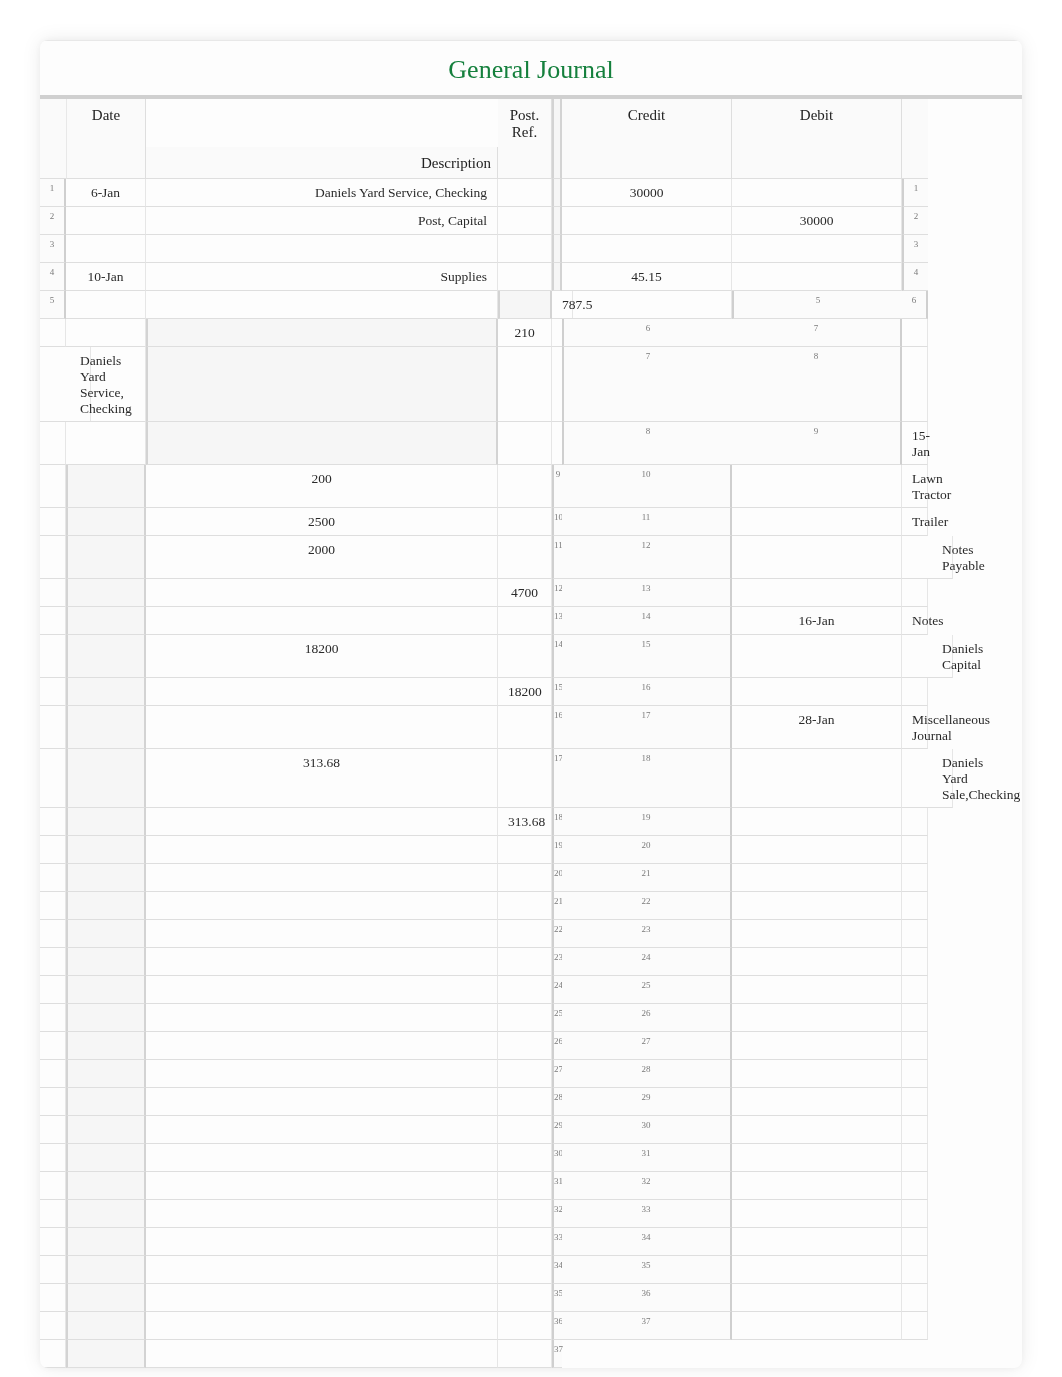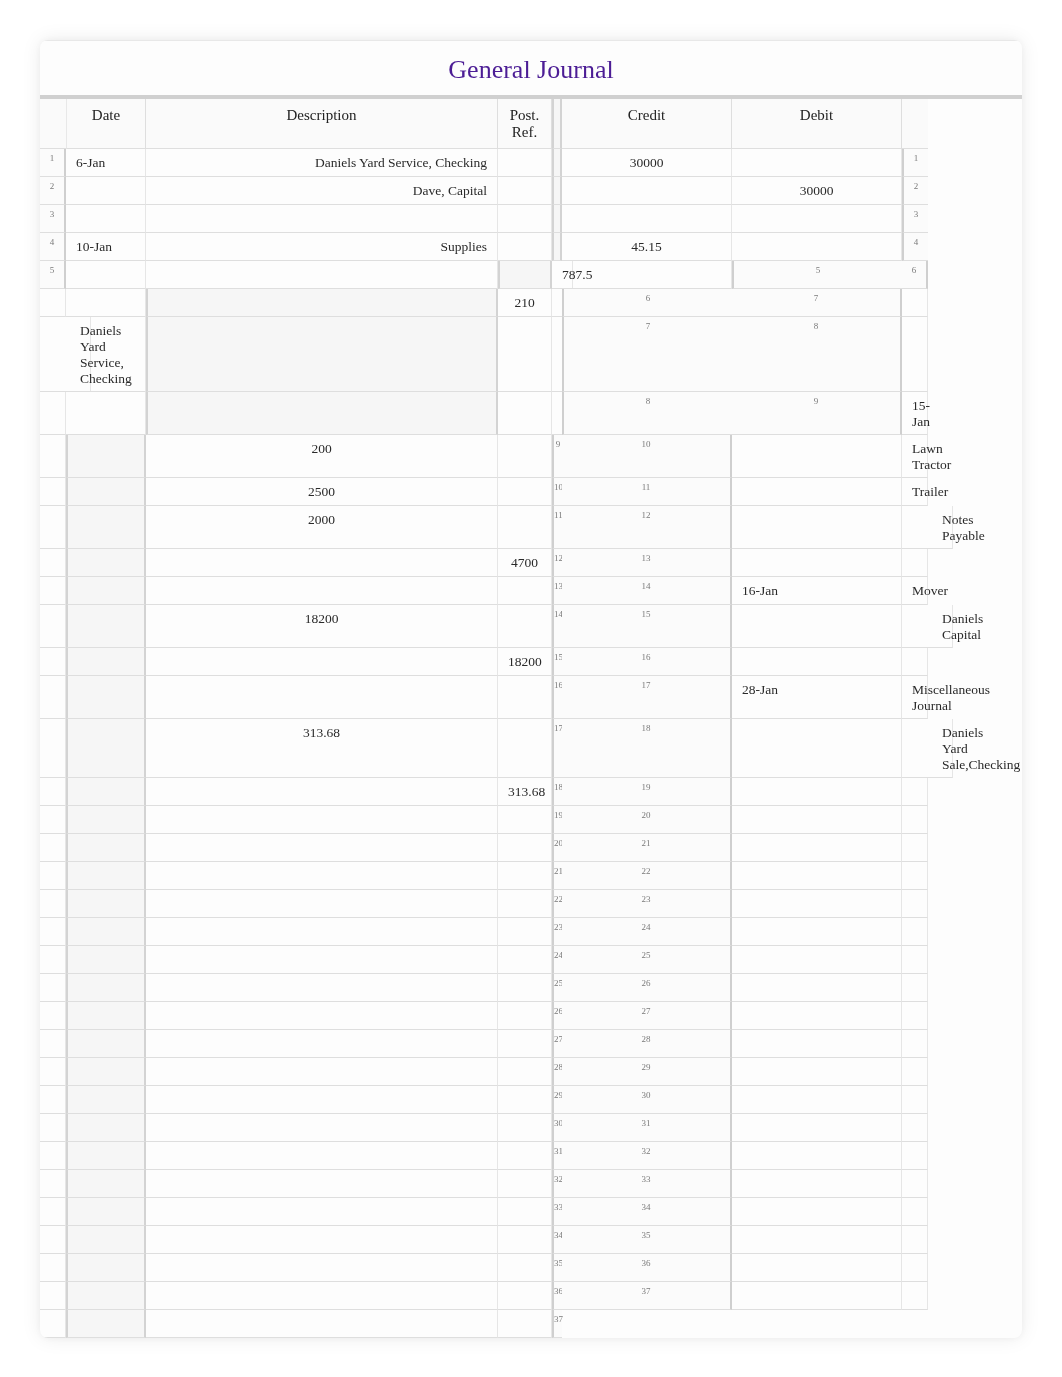--- a/index.html
+++ b/index.html
@@ -21,40 +21,40 @@
     box-shadow: 0 0 20px rgba(0,0,0,0.08), 0 0 6px rgba(0,0,0,0.04);
     padding: 0;
     overflow: hidden;
   }
   .title-row {
     text-align: center;
     font-size: 26px;
     padding: 14px 0 10px 0;
     border-bottom: 4px solid #d0d0d0;
     border-top: 1px solid #e8e8e8;
-    color: #4c1d95;
+    color: #15803d;
   }
   .grid {
     display: grid;
     grid-template-columns: 26px 80px 352px 54px 10px 170px 170px 26px;
     align-items: stretch;
   }
   .hdr, .cell, .rownum-l, .rownum-r, .gap {
     border-bottom: 1px solid #dedede;
   }
   .hdr {
     padding: 8px 6px 6px 6px;
     font-size: 15px;
     text-align: center;
     background: #fafafa;
     border-right: 1px solid #dedede;
     line-height: 1.15;
     color: #222;
   }
-  .hdr.desc { text-align: center; }
+  .hdr.desc { text-align: right; margin-top: 48px; }
   .hdr.num { text-align: center; }
   .hdr.first { border-left: 1px solid #e8e8e8; }
   .hdr-rownum {
     background: #fafafa;
     border-bottom: 1px solid #dedede;
   }
   .rownum-l, .rownum-r {
     font-size: 9px;
     color: #7a7a7a;
     text-align: center;
@@ -63,21 +63,21 @@
   }
   .rownum-l { border-right: 2px solid #cfcfcf; }
   .rownum-r { border-left: 2px solid #cfcfcf; }
   .cell {
     padding: 6px 10px 4px 10px;
     font-size: 13.5px;
     border-right: 1px solid #e6e6e6;
     min-height: 28px;
     color: #2a2a2a;
   }
-  .cell.date { text-align: left; padding-left: 10px; }
+  .cell.date { text-align: center; padding-left: 10px; }
   .cell.desc { text-align: right; }
   .cell.desc.indent1 { padding-left: 22px; }
   .cell.desc.indent2 { padding-left: 40px; }
   .cell.post { text-align: center; }
   .cell.amount { text-align: center; }
   .gap {
     background: #f6f6f6;
     border-right: 2px solid #d3d3d3;
     border-left: 2px solid #d3d3d3;
     min-height: 28px;
@@ -106,21 +106,21 @@
     <div class="rownum-l">1</div>
         <div class="cell date">6-Jan</div>
         <div class="cell desc">Daniels Yard Service, Checking</div>
         <div class="cell post"></div>
         <div class="gap"></div>
         <div class="cell amount">30000</div>
         <div class="cell amount"></div>
         <div class="rownum-r">1</div>
         <div class="rownum-l">2</div>
         <div class="cell date"></div>
-        <div class="cell desc indent1">Dave, Capital</div>
+        <div class="cell desc indent1">Post, Capital</div>
         <div class="cell post"></div>
         <div class="gap"></div>
         <div class="cell amount"></div>
         <div class="cell amount">30000</div>
         <div class="rownum-r">2</div>
         <div class="rownum-l">3</div>
         <div class="cell date"></div>
         <div class="cell desc"></div>
         <div class="cell post"></div>
         <div class="gap"></div>
@@ -199,21 +199,21 @@
         <div class="rownum-l">13</div>
         <div class="cell date"></div>
         <div class="cell desc"></div>
         <div class="cell post"></div>
         <div class="gap"></div>
         <div class="cell amount"></div>
         <div class="cell amount"></div>
         <div class="rownum-r">13</div>
         <div class="rownum-l">14</div>
         <div class="cell date">16-Jan</div>
-        <div class="cell desc">Mover</div>
+        <div class="cell desc">Notes</div>
         <div class="cell post"></div>
         <div class="gap"></div>
         <div class="cell amount">18200</div>
         <div class="cell amount"></div>
         <div class="rownum-r">14</div>
         <div class="rownum-l">15</div>
         <div class="cell date"></div>
         <div class="cell desc indent2">Daniels Capital</div>
         <div class="cell post"></div>
         <div class="gap"></div>

